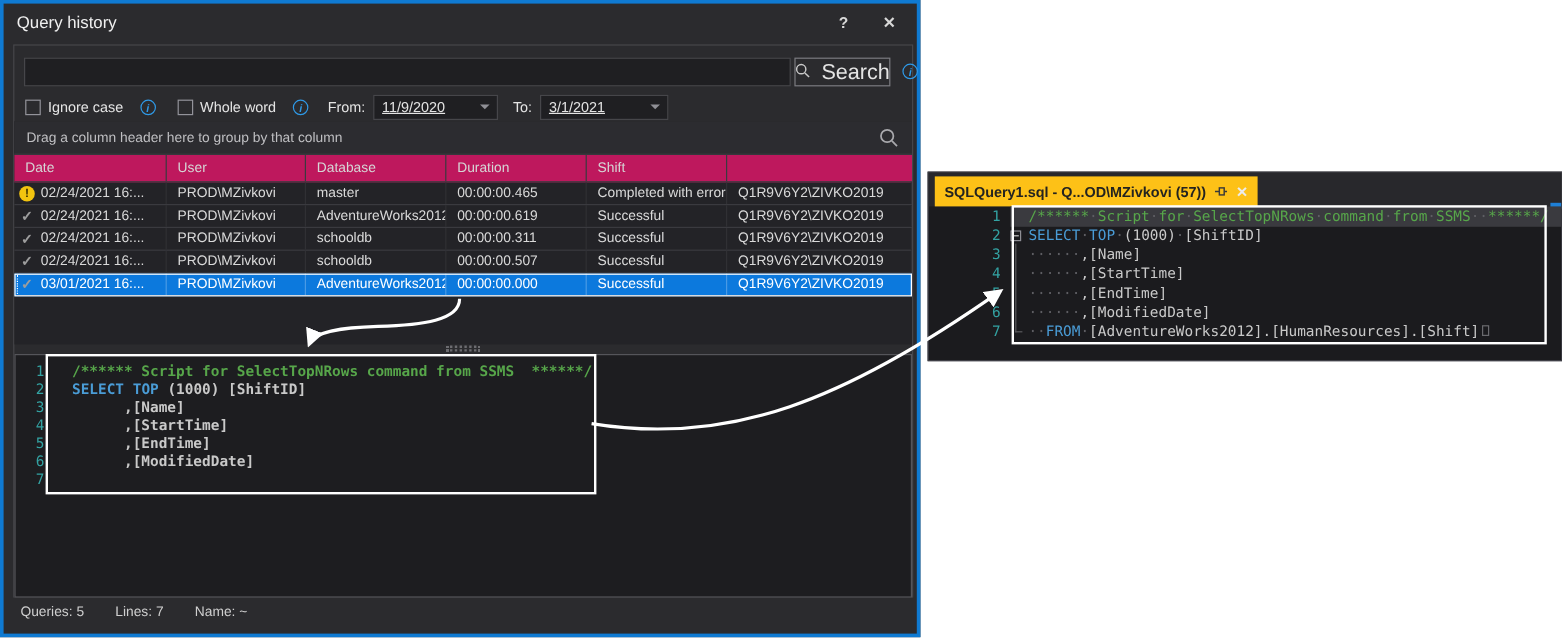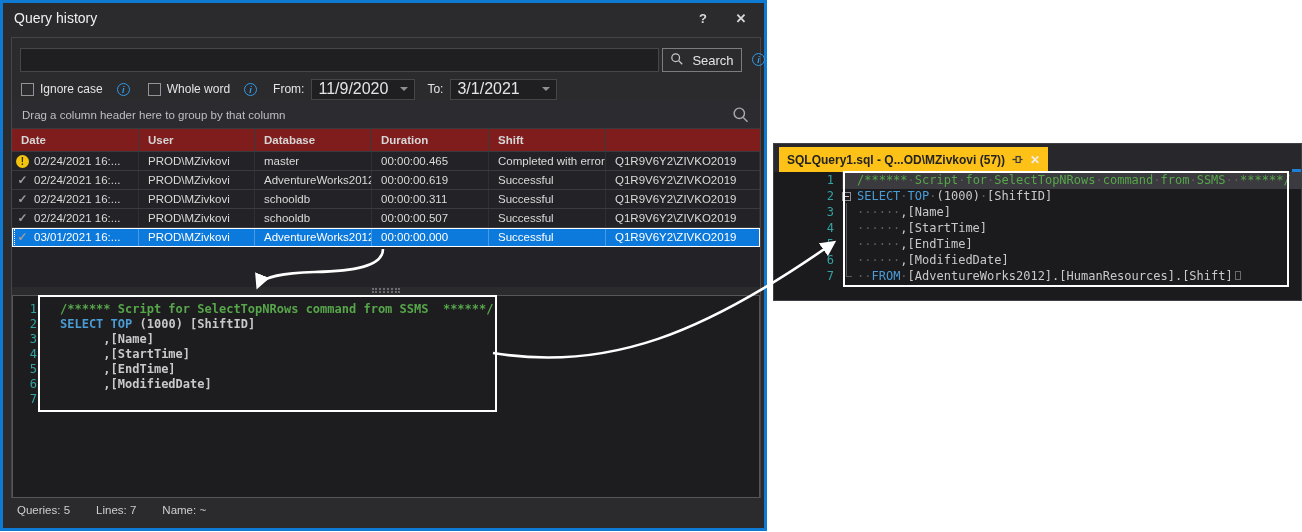--- a/index.html
+++ b/index.html
@@ -23,43 +23,43 @@
   #qh-help{left:689px;} #qh-close{left:727px;}
 
   .frame{position:absolute;left:8px;top:34px;width:750px;height:461px;
     border:1px solid var(--border);}
 
   .search-input{position:absolute;left:8px;top:10px;width:639px;height:24px;
     background:var(--bg-input);border:1px solid var(--border);color:var(--text);
     font-size:12px;padding:0 6px;outline:none;}
   .search-btn{position:absolute;left:650px;top:10px;width:80px;height:24px;
     background:var(--bg-win);border:1px solid #7b7b80;color:var(--text);
-    font-size:13px;display:flex;align-items:center;justify-content:center;gap:8px;}
+    font-size:18px;display:flex;align-items:center;justify-content:center;gap:8px;}
   .mag{display:inline-block;}
   .info-ic{display:inline-block;width:13px;height:13px;border-radius:50%;
     border:1px solid var(--info);color:var(--info);font-size:9px;font-weight:bold;
     text-align:center;line-height:12px;font-style:italic;}
   #info-search{position:absolute;left:740px;top:15px;}
 
   .filters{position:absolute;left:9px;top:41px;height:20px;display:flex;align-items:center;
     font-size:12px;color:var(--text);white-space:nowrap;}
   .cb{width:13px;height:13px;border:1px solid #93939a;background:var(--bg-win);display:inline-block;}
   .combo{height:21px;background:var(--bg-input);border:1px solid var(--border);
     display:flex;align-items:center;justify-content:space-between;
-    padding:0 6px;font-size:16px;color:var(--text);}
+    padding:0 6px;font-size:12px;color:var(--text);text-decoration:underline;}
   .caret{width:0;height:0;border-left:4px solid transparent;border-right:4px solid transparent;
     border-top:4px solid #8f8f95;}
 
   
   .grid{position:absolute;left:0;top:63px;width:748px;height:186px;background:var(--bg-dark);
     display:flex;flex-direction:column;}
   .group-bar{height:28px;background:#2c2c30;border-bottom:1px solid var(--grid-line);
     display:flex;align-items:center;padding:0 10px;color:#bfbfc2;font-size:11.5px;position:relative;}
   .group-bar .mag{position:absolute;right:10px;top:5px;}
-  .thead{height:23px;display:flex;background:#7f1d1d;border-bottom:1px solid var(--grid-line);font-weight:bold;}
+  .thead{height:23px;display:flex;background:#be185d;border-bottom:1px solid var(--grid-line);}
   .th{font-size:11.5px;color:#d6d6d6;line-height:22px;padding-left:9px;
     border-right:1px solid var(--grid-line);overflow:hidden;}
   .trow{height:19px;display:flex;border-bottom:1px solid var(--grid-line);position:relative;}
   .td{font-size:11.5px;color:#dadada;line-height:18px;padding-left:9px;
     border-right:1px solid #303034;white-space:nowrap;overflow:hidden;}
   .td.first{display:flex;align-items:center;gap:5px;padding-left:4px;}
   .trow.sel{background:var(--sel);outline:1.5px solid #fff;outline-offset:-1px;z-index:2;}
   .trow.sel .td{color:#fff;border-right-color:rgba(255,255,255,.25);}
   .trow.sel::before{content:"";position:absolute;left:2px;top:1px;bottom:1px;
     border-left:1px dotted #fff;}

